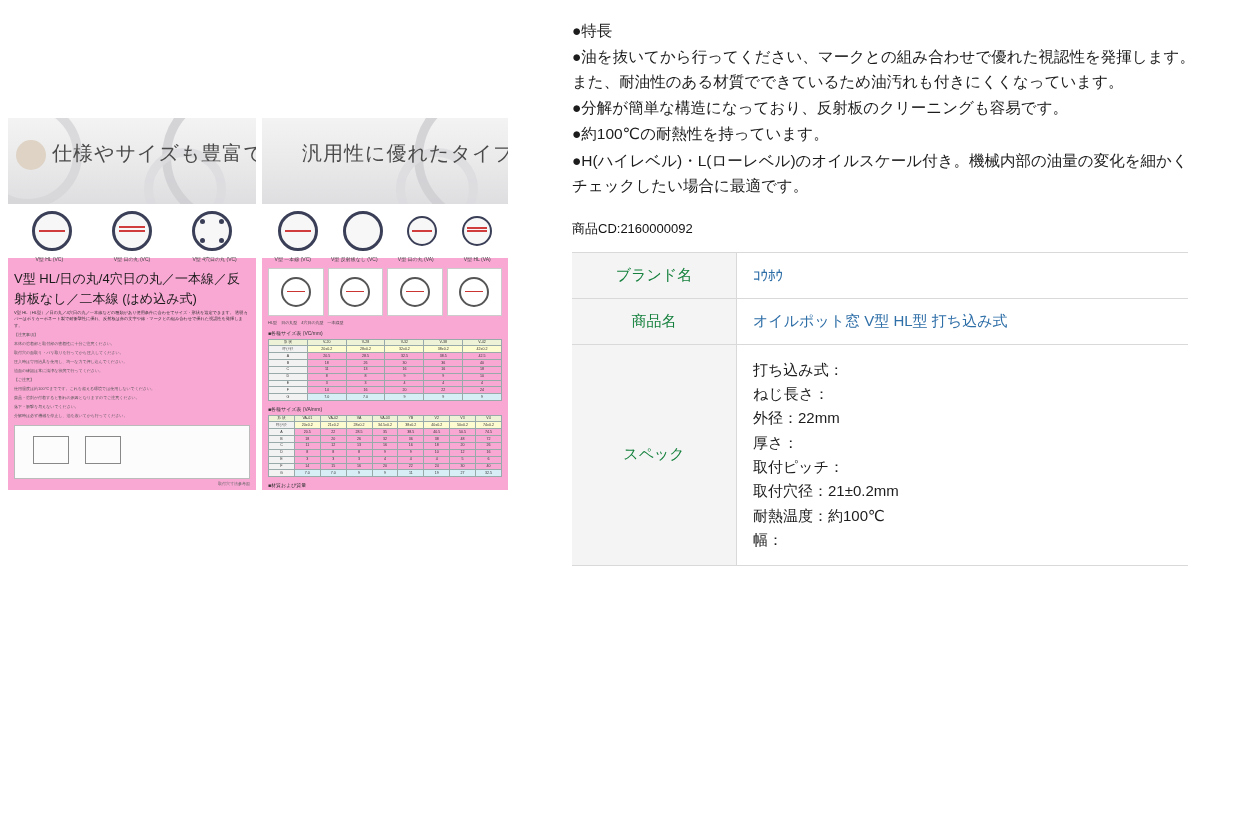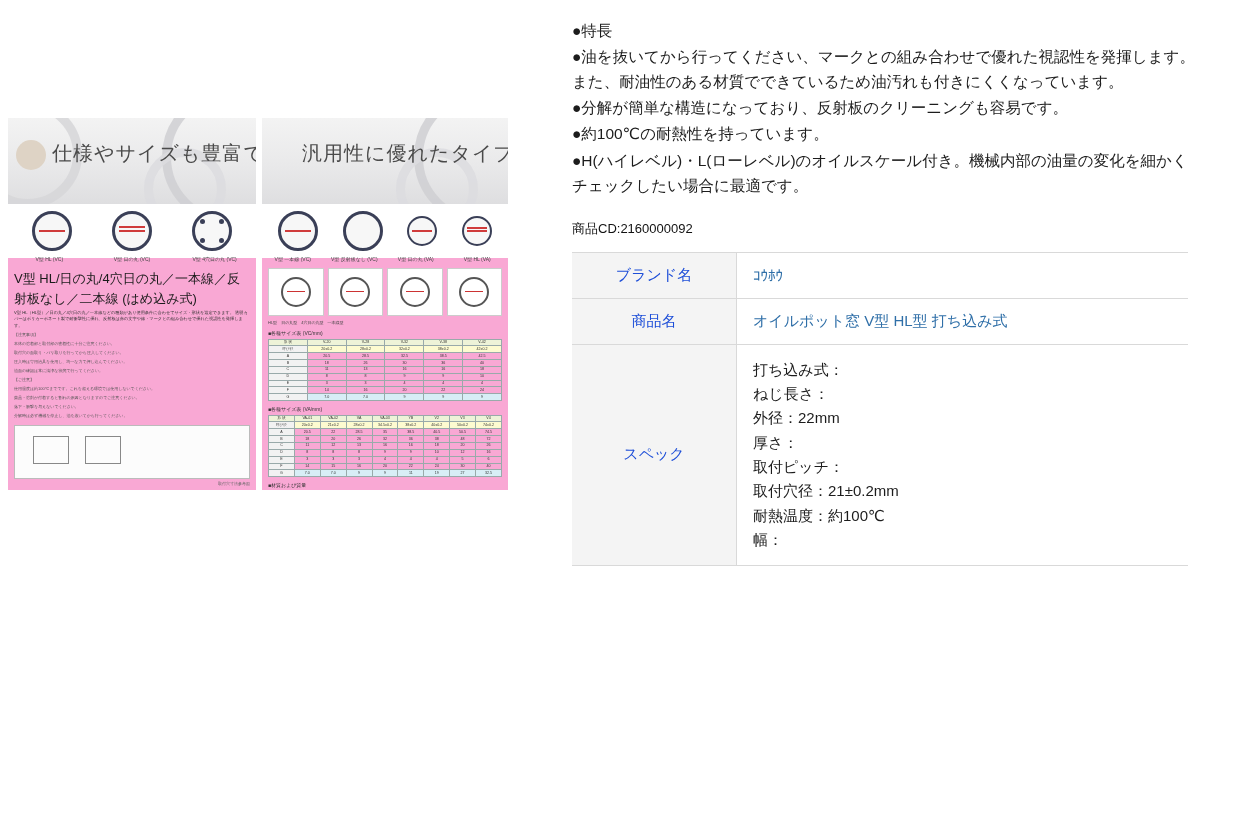--- a/index.html
+++ b/index.html
@@ -222,21 +222,21 @@
     border-collapse: collapse;
     width: 616px;
     font-size: 15px;
     border-top: 1px solid #d9d9d9;
   }
   .spec-table tr { border-bottom: 1px solid #d9d9d9; }
   .spec-table th {
     width: 148px;
     background: #f4f4f4;
     font-weight: normal;
-    color: #1d4ed8;
+    color: #15803d;
     text-align: center;
     padding: 13px 8px;
     border-right: 1px solid #d9d9d9;
     vertical-align: middle;
   }
   .spec-table td {
     padding: 13px 16px;
     color: #1c1c1c;
     vertical-align: middle;
   }

